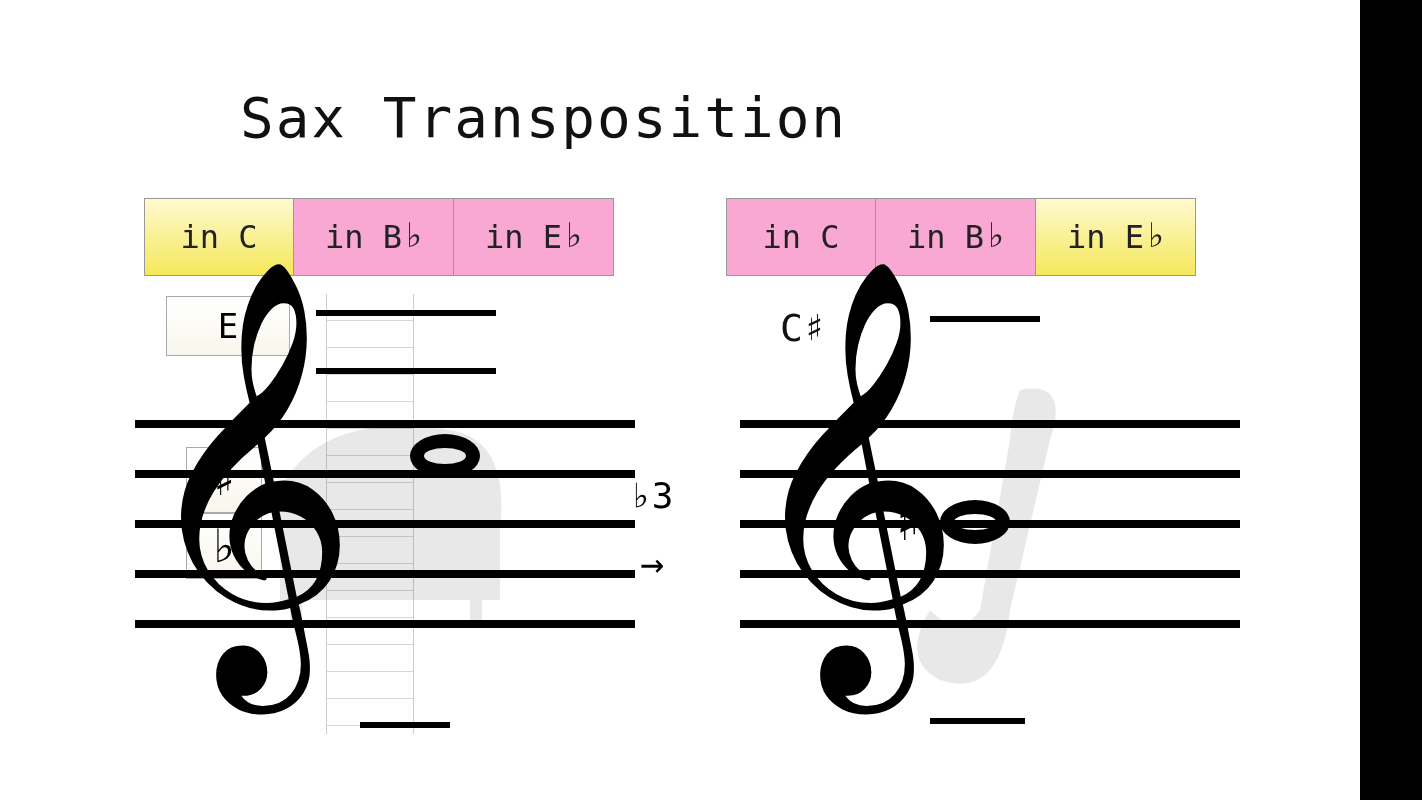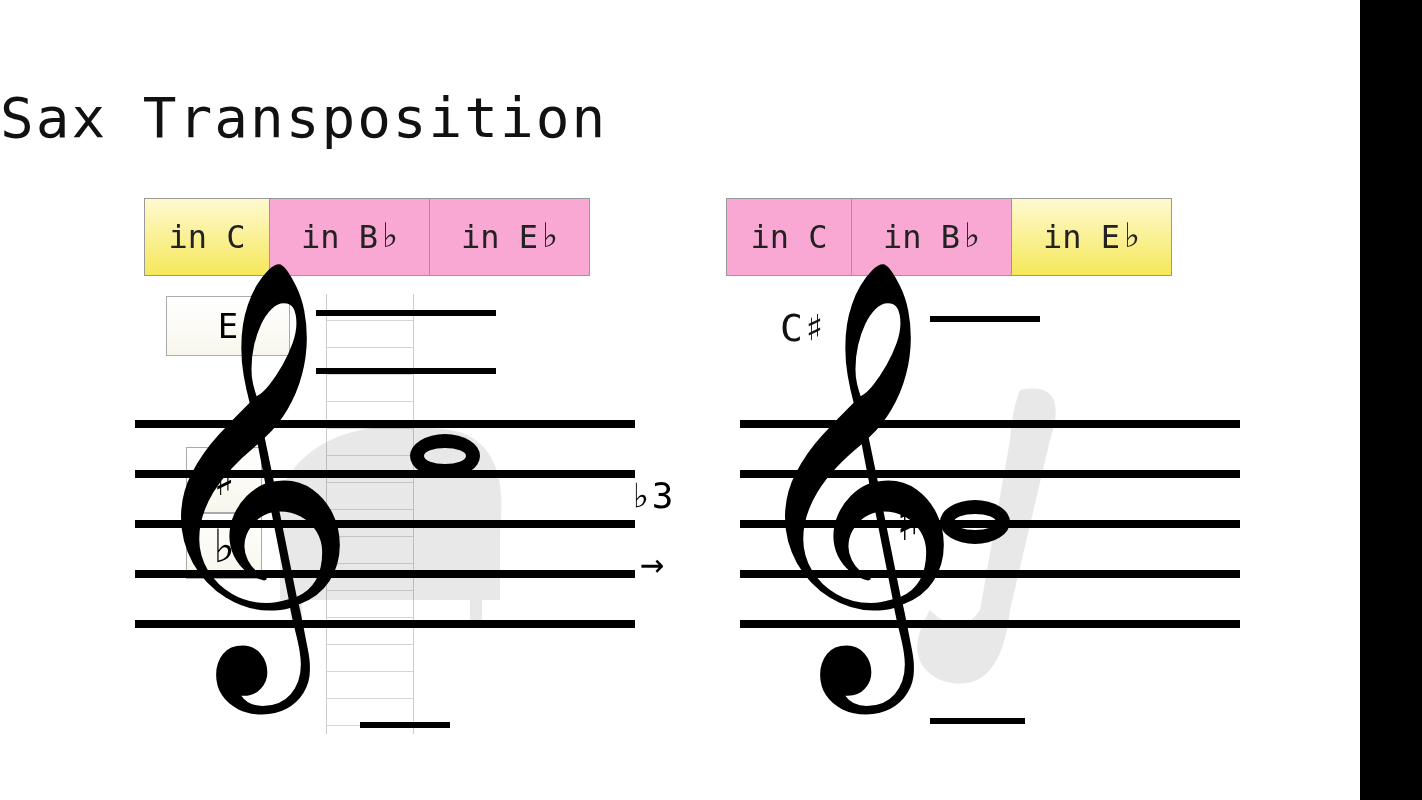--- a/index.html
+++ b/index.html
@@ -7,35 +7,35 @@
     width:1422px;height:800px;
     background:#fff;
     font-family:"DejaVu Sans Mono","Consolas","Menlo",monospace;
     position:relative;
     overflow:hidden;
   }
   .right-bar{
     position:absolute;right:0;top:0;width:62px;height:800px;background:#000;
   }
   .title{
-    position:absolute;left:0;top:85px;width:1087px;
+    position:absolute;left:0;top:85px;width:1087px;text-align:center;
     font-size:56px;color:#111;letter-spacing:2px;font-weight:400;
   }
 
   
   .tabs{position:absolute;display:flex}
   .tabs.left{left:144px;top:198px}
   .tabs.right{left:726px;top:198px}
   .tab{
     border:1px solid #999;font-size:32px;color:#222;
     height:78px;display:flex;align-items:center;justify-content:center;
     background:#f9a8d4;
   }
   .tab.sel{background:linear-gradient(#fff9d0,#f5e85a)}
-  .tab.l1,.tab.r1{width:126px}
+  .tab.l1,.tab.r1{width:150px}
   .tab.l2,.tab.r2{width:160px}
   .tab.l3,.tab.r3{width:160px}
   .tab+.tab{border-left:none}
   .flat{font-family:serif;font-size:34px;margin-left:4px;position:relative;top:-2px}
 
   
   .notebox{
     position:absolute;border:1px solid #aaa;background:linear-gradient(#fff,#f8f6ec);
     font-size:34px;display:flex;align-items:center;justify-content:center;
   }

